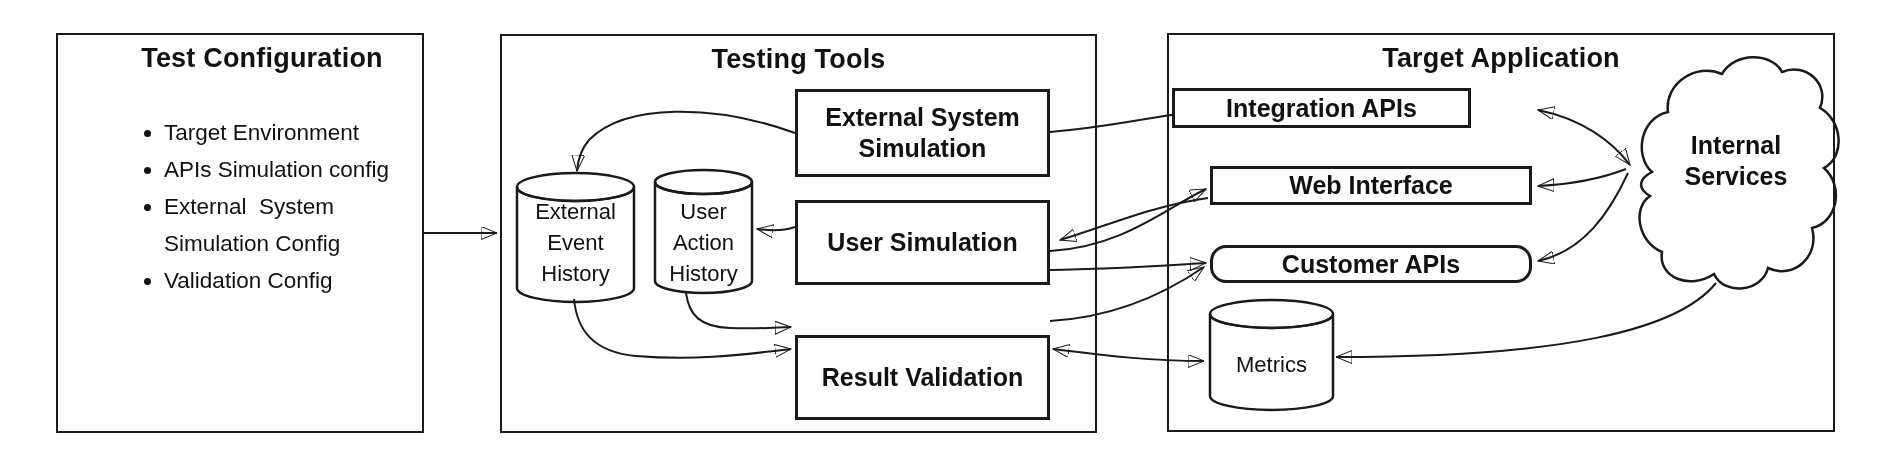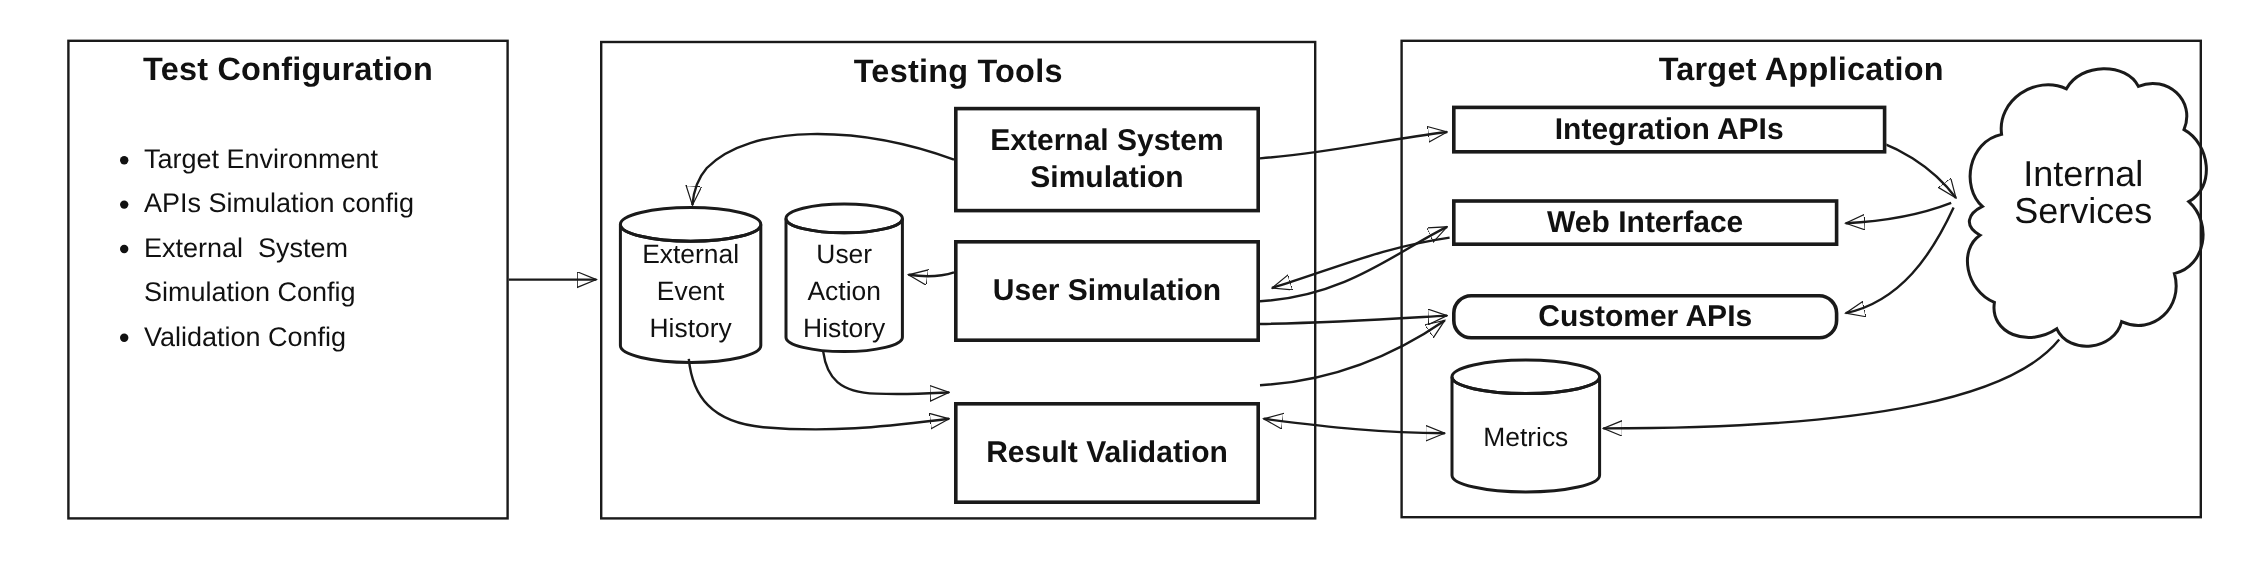--- a/index.html
+++ b/index.html
@@ -18,21 +18,21 @@
     background: #ffffff;
     box-sizing: border-box;
   }
   .container-title {
     margin-top: 8px;
     text-align: center;
     font-size: 27px;
     font-weight: bold;
     letter-spacing: 0.2px;
   }
-  #tc-box { left: 56px; top: 33px; width: 368px; height: 400px; }
+  #tc-box { left: 56px; top: 33px; width: 368px; height: 400px; padding-left: 44px; }
   #tt-box { left: 500px; top: 34px; width: 597px; height: 399px; }
   #ta-box { left: 1167px; top: 33px; width: 668px; height: 399px; }
 
   #tc-list {
     margin: 40px 0 0 0;
     padding-left: 62px;
     list-style: disc;
   }
   #tc-list li {
     font-size: 22.5px;
@@ -51,42 +51,42 @@
     text-align: center;
     font-weight: bold;
     font-size: 25px;
     line-height: 31px;
     white-space: pre-line;
     z-index: 3;
   }
   #node-ess { left: 795px; top: 89px;  width: 255px; height: 88px; }
   #node-us  { left: 795px; top: 200px; width: 255px; height: 85px; }
   #node-rv  { left: 795px; top: 307px; width: 255px; height: 85px; margin-top: 28px; }
-  #node-ia  { left: 1210px; top: 88px;  width: 362px; height: 40px; }
+  #node-ia  { left: 1172px; top: 88px;  width: 299px; height: 40px; }
   #node-wi  { left: 1210px; top: 166px; width: 322px; height: 39px; }
   #node-ca  { left: 1210px; top: 245px; width: 322px; height: 38px; border-radius: 16px; }
 
   .store-label {
     position: absolute;
     text-align: center;
     font-size: 22px;
     line-height: 31px;
     white-space: pre-line;
     z-index: 3;
   }
   #label-eeh { left: 517px;  top: 196px; width: 117px; }
   #label-uah { left: 655px;  top: 196px; width: 97px;  }
   #label-metrics { left: 1210px; top: 349px; width: 123px; }
   #label-cloud {
     position: absolute;
     left: 1658px; top: 130px; width: 156px;
     text-align: center;
-    font-size: 30px;
+    font-size: 25px;
     line-height: 31px;
-    font-weight: normal;
+    font-weight: bold;
     white-space: pre-line;
     z-index: 3;
   }
   #connector-layer {
     position: absolute;
     left: 0; top: 0;
     z-index: 2;
     pointer-events: none;
   }
   #connector-layer path, #connector-layer ellipse { fill: none; stroke: #1a1a1a; }

